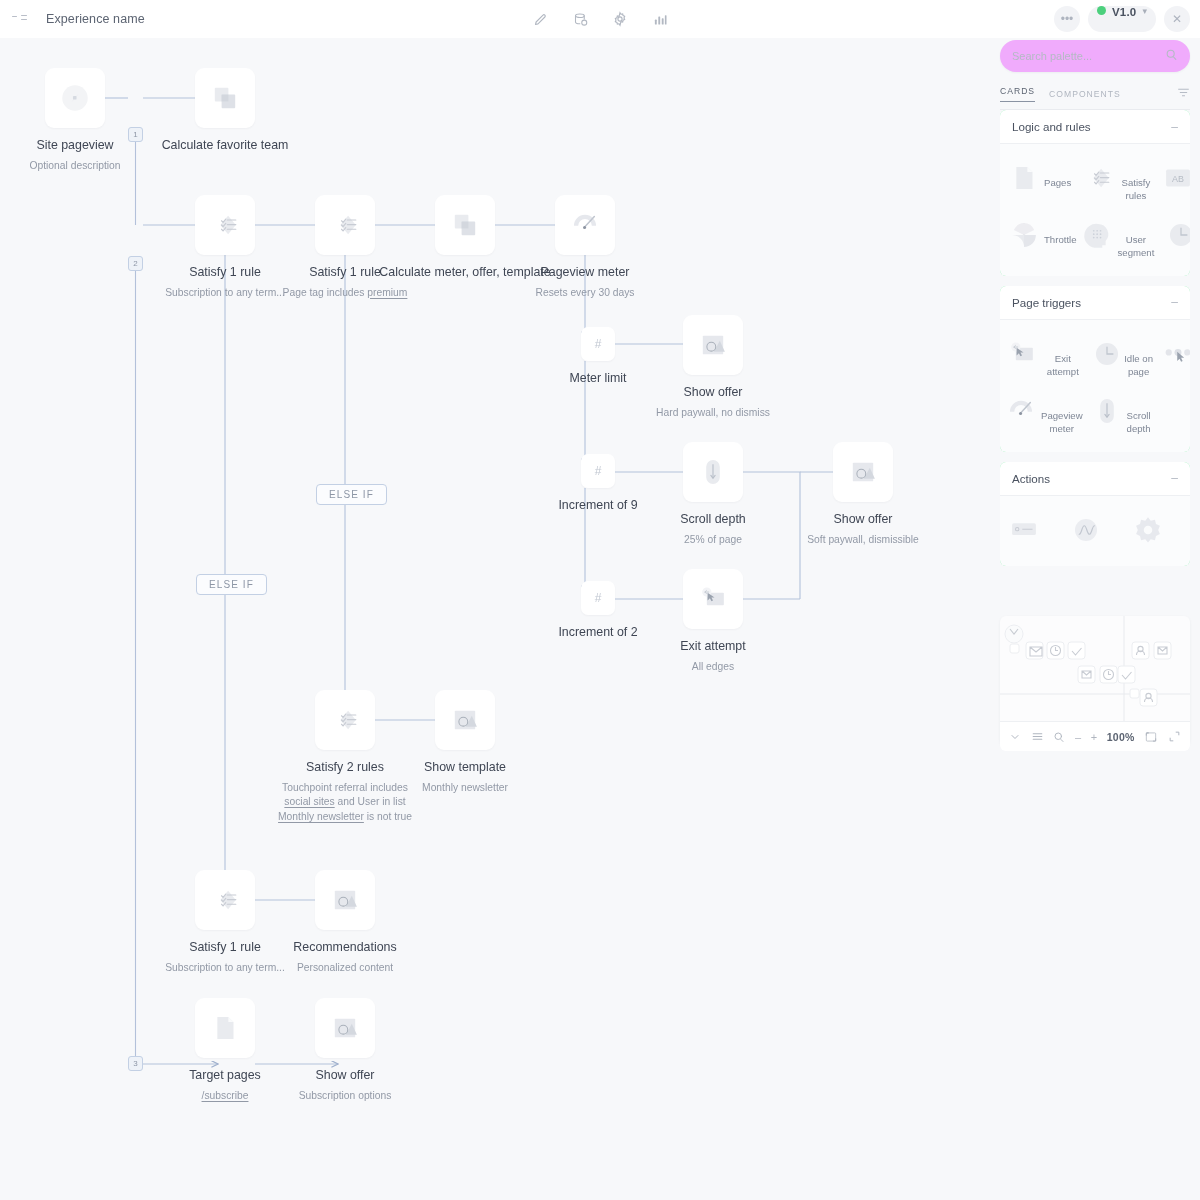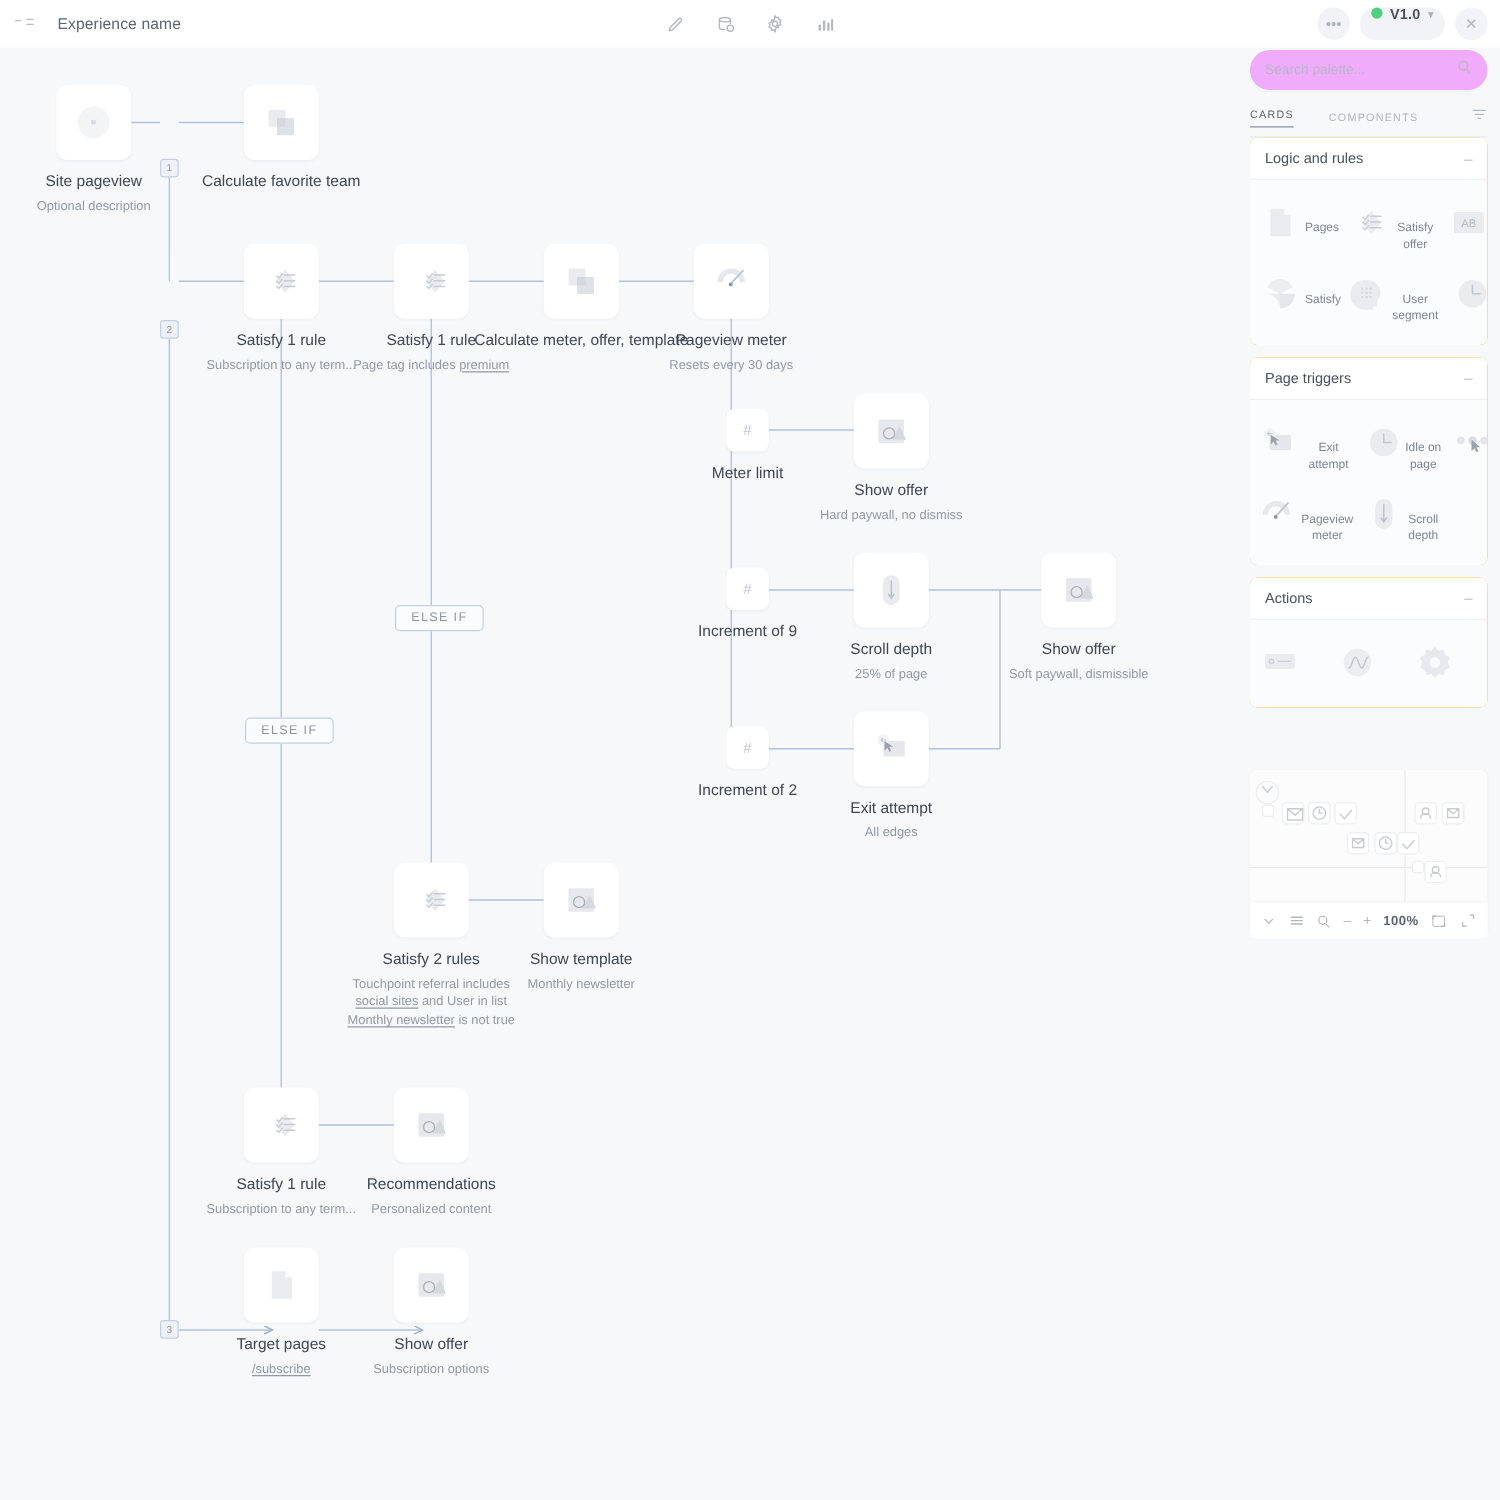--- a/index.html
+++ b/index.html
@@ -96,29 +96,29 @@
     margin-top: 2px; height: 32px; background: #f0abfc; border-radius: 16px;
     display: flex; align-items: center; padding: 0 12px;
     box-shadow: 0 1px 2px rgba(40,50,70,.05);
   }
   .search-wrap input {
     flex: 1; border: 0; outline: 0; font-size: 11px; color: #5c6472;
     background: transparent; font-family: "Liberation Sans", sans-serif;
   }
   .search-wrap input::placeholder { color: #b4bac4; }
   .tabs-row {
-    height: 32px; display: flex; align-items: center; gap: 28px;
+    height: 32px; display: flex; align-items: center; gap: 14px;
     border-bottom: 1px solid #e9ebef; margin-top: 6px; position: relative;
   }
   .ptab { font-size: 8.6px; letter-spacing: 1px; color: #b0b6c0; cursor: pointer; }
   .ptab.active { color: #5c6472; border-bottom: 1.5px solid #8a93a3; padding-bottom: 5px; }
   .filter-ico { position: absolute; right: 0; cursor: pointer; }
 
   .sec {
-    margin-top: 0; background: #eab308; border-radius: 6px; overflow: hidden;
+    margin-top: 0; background: #86efac; border-radius: 6px; overflow: hidden;
   }
   .sec-head {
     height: 34px; display: flex; align-items: center; justify-content: space-between;
     padding: 0 12px; font-size: 11.6px; color: #4a5260; background: #fff;
     border-bottom: 1px solid #eef0f3; cursor: pointer;
   }
   .sec-head .mn { color: #b4bac4; font-size: 12px; }
   .sec-grid {
     display: grid; grid-template-columns: repeat(3, 1fr); padding: 8px 2px 10px;
     background: #fbfcfd;
@@ -526,42 +526,42 @@
                 <g stroke="#c8ccd4" stroke-width="1.5" fill="none" stroke-linecap="round">
                   <path d="M17.5 14.5 l2 2 l3.5-4"></path>
                   <path d="M17.5 20 l2 2 l3.5-4"></path>
                   <path d="M17.5 25.5 l2 2 l3.5-4"></path>
                   <path d="M25 13.5 H36"></path>
                   <path d="M25 19.5 H36"></path>
                   <path d="M25 25.5 H36"></path>
                 </g>
               </svg>
             </span>
-            <span class="plab">Satisfy offer</span>
+            <span class="plab">Satisfy rules</span>
           </div>
           <div class="pitem">
             <span class="pico">
               <svg width="34" height="34" viewBox="0 0 40 40">
                 <rect x="6" y="10" width="28" height="20" rx="2" fill="#e9ebef"></rect>
                 <text x="20" y="24.5" font-size="10.5" fill="#b6bcc5" text-anchor="middle" font-family="Liberation Sans">AB</text>
               </svg>
             </span>
             <span class="plab">Split test</span>
           </div>
           <div class="pitem">
             <span class="pico">
               <svg width="34" height="34" viewBox="0 0 40 40">
                 <path d="M20 34 A14 14 0 0 0 6 20 L20 20 Z" fill="#e9ebef"></path>
                 <path d="M20 34 A14 14 0 0 0 34 20 L20 20 Z" fill="#e4e6eb"></path>
                 <path d="M20 6 L20 20" stroke="#c8ccd4" stroke-width="1.4"></path>
                 <path d="M20 6 A14 14 0 0 0 8 14 L20 20 Z" fill="#ededf1"></path>
                 <path d="M20 6 A14 14 0 0 1 32 14 L20 20 Z" fill="#ededf1"></path>
               </svg>
             </span>
-            <span class="plab">Satisfy</span>
+            <span class="plab">Throttle</span>
           </div>
           <div class="pitem">
             <span class="pico">
               <svg width="34" height="34" viewBox="0 0 40 40">
                 <path d="M20 7 a12 12 0 0 1 9 20 l0 5 l-4 0 l0 3 l-9 0 a12 12 0 0 1 4-28 z" fill="#e9ebef"></path>
                 <g fill="#cdd2da">
                   <circle cx="15" cy="15" r="1"></circle>
                   <circle cx="19" cy="15" r="1"></circle>
                   <circle cx="23" cy="15" r="1"></circle>
                   <circle cx="15" cy="19" r="1"></circle>

